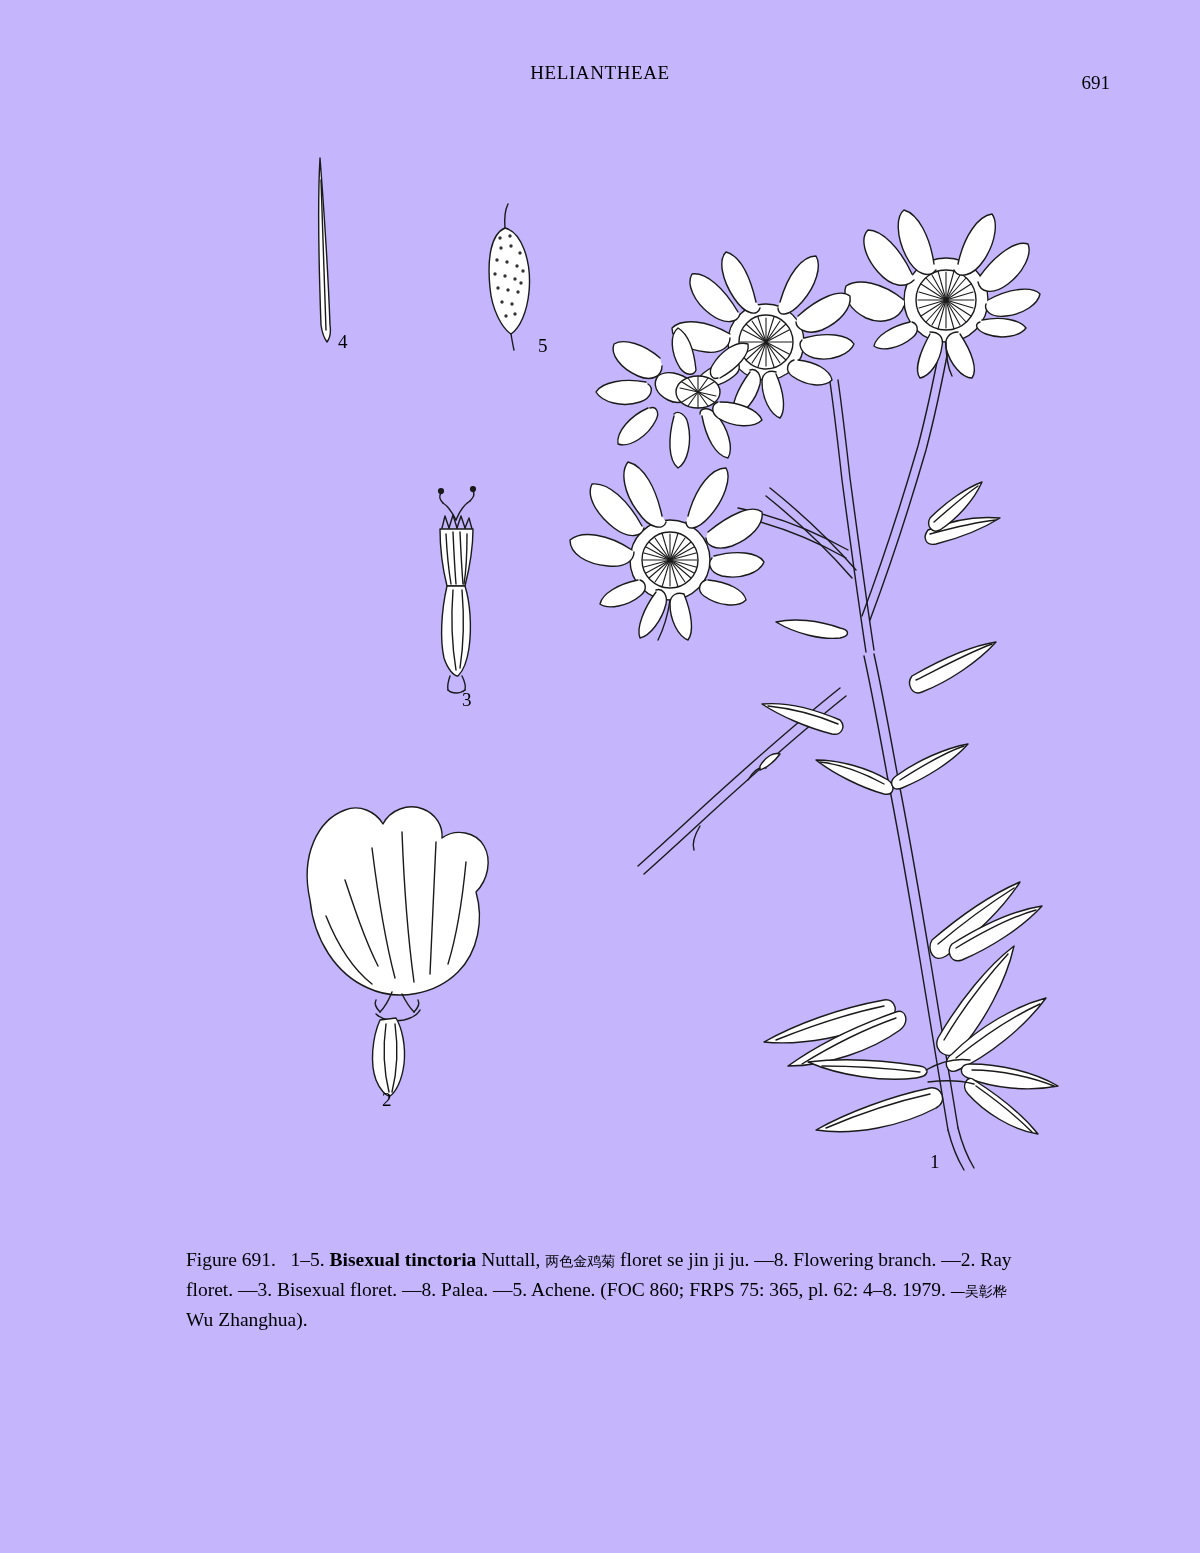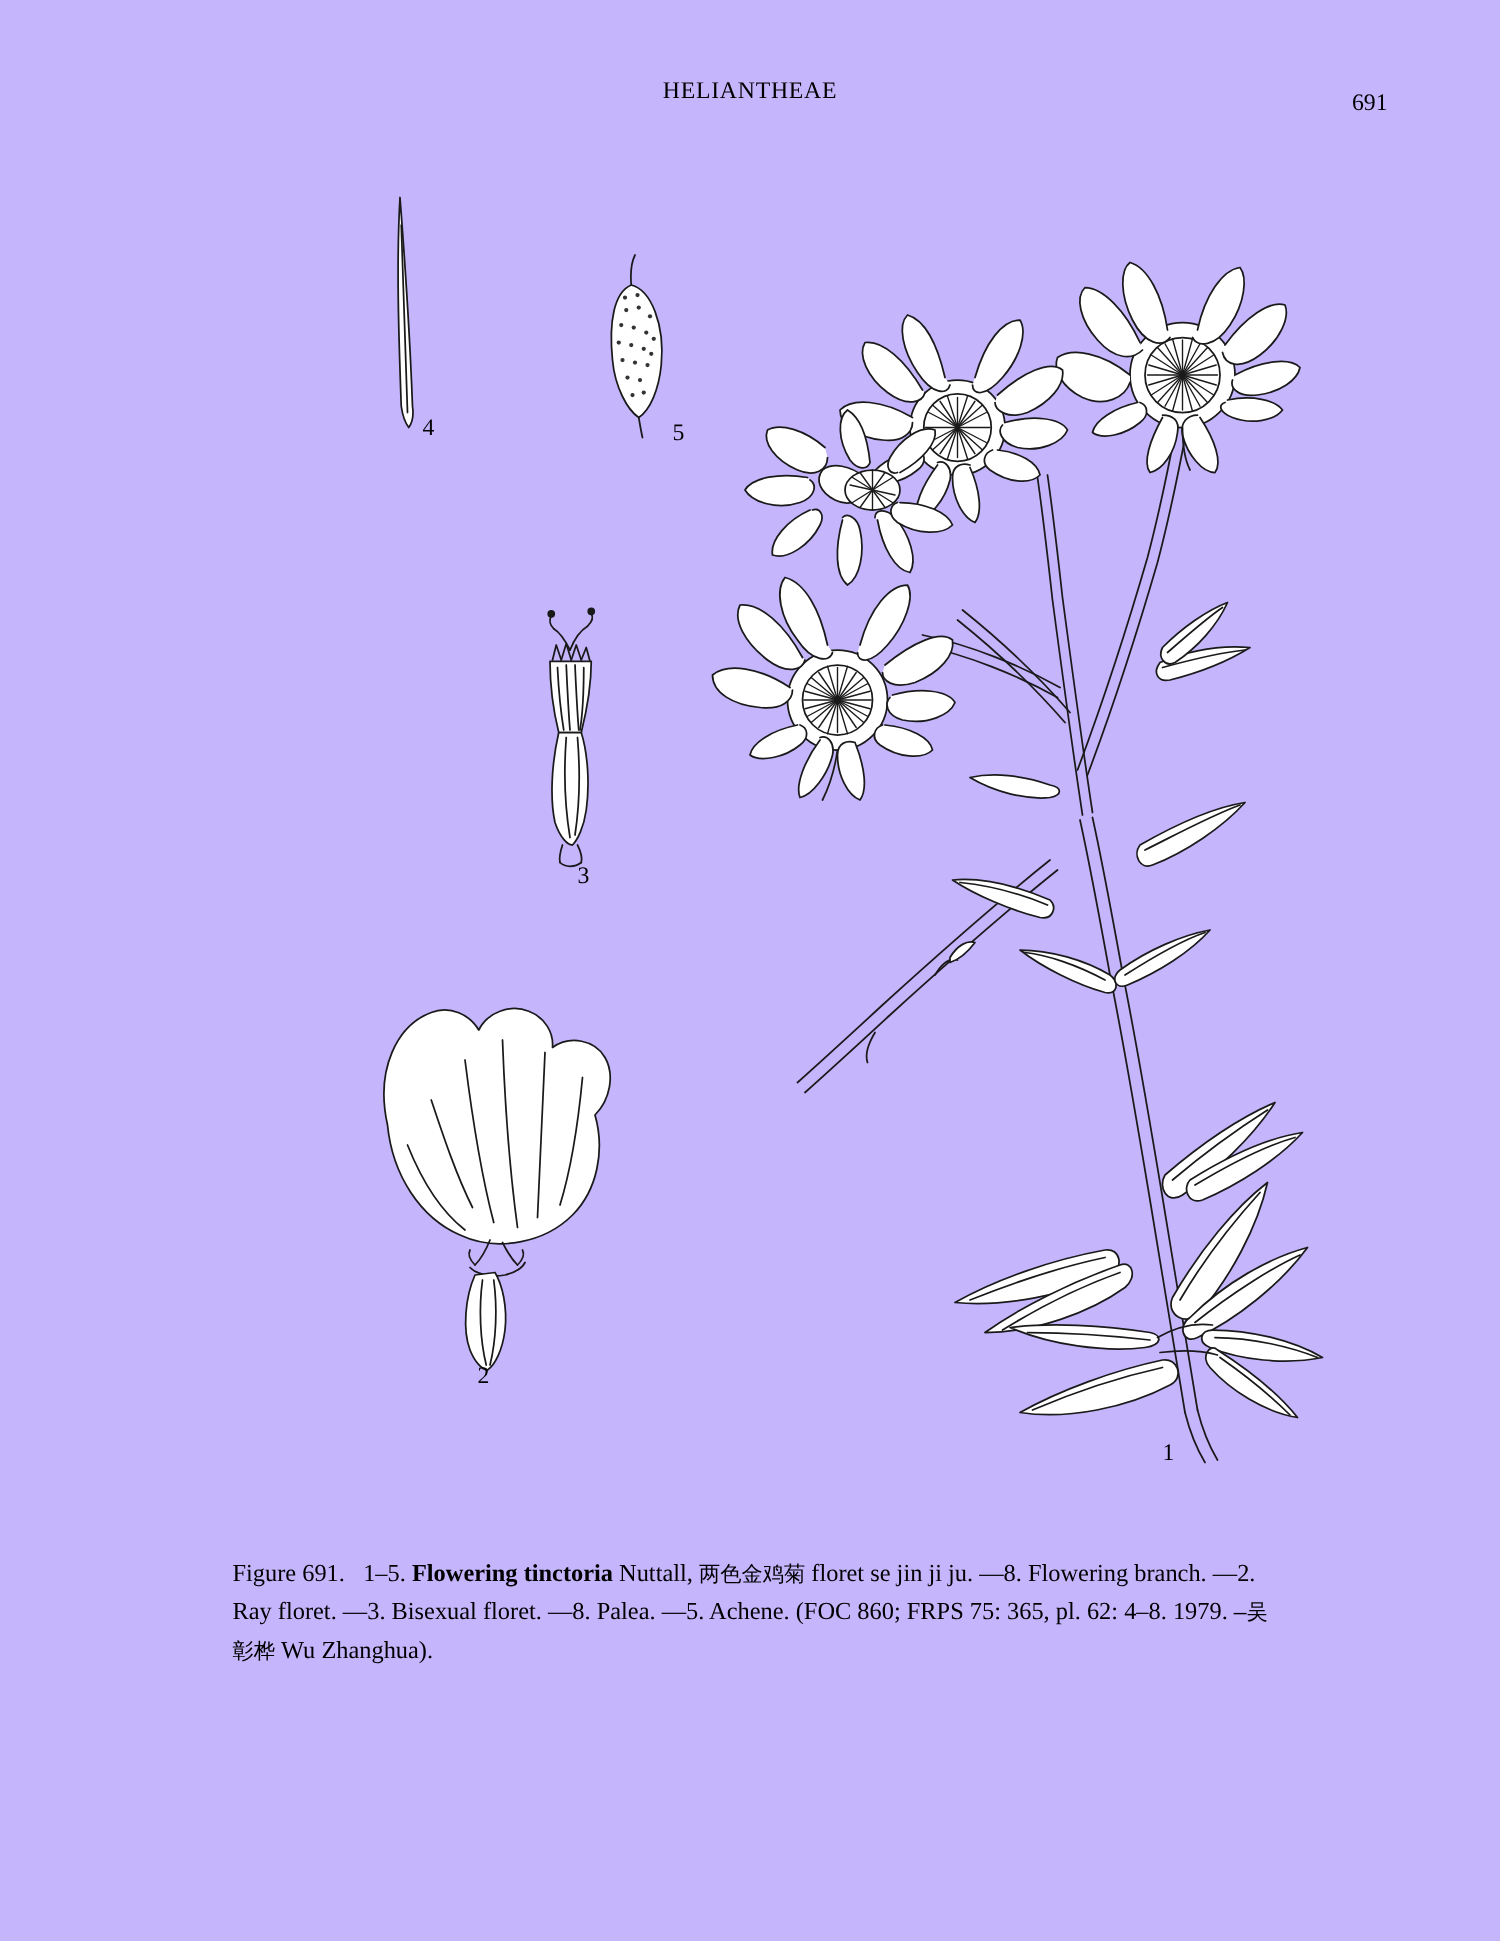--- a/index.html
+++ b/index.html
@@ -47,21 +47,21 @@
   .caption {
     position: absolute;
     left: 186px;
     top: 1245px;
     width: 840px;
     font-size: 19.5px;
     line-height: 1.55;
     text-align: left;
   }
   .caption b { font-weight: bold; }
-  .cjk { font-family: Liberation Mono, monospace; font-size: 17px; }
+  .cjk { font-family: Liberation Sans, sans-serif; font-size: 14px; }
   .fig-num-label {
     font-family: "Liberation Serif", serif;
     font-size: 19px;
   }
 </style>
 </head>
 <body>
 
 <div class="page">
 
@@ -359,21 +359,21 @@
       <text class="fig-num-label" x="398" y="232">5</text>
       <text class="fig-num-label" x="322" y="586">3</text>
       <text class="fig-num-label" x="242" y="986">2</text>
       <text class="fig-num-label" x="790" y="1048">1</text>
     </svg>
   </div>
 
   <div class="caption">
     <span>Figure 691.</span>&nbsp;&nbsp;
     <span>1–5.</span>
-    <b>Flowering tinctoria</b>
+    <b>Bisexual tinctoria</b>
     <span>Nuttall,</span>
     <span class="cjk">两色金鸡菊</span>
     <span>floret se jin ji ju.</span>
     <span>—8. Flowering branch.</span>
     <span>—2. Ray floret.</span>
     <span>—3. Bisexual floret.</span>
     <span>—8. Palea.</span>
     <span>—5. Achene.</span>
     <span>(FOC 860; FRPS 75: 365, pl. 62: 4–8. 1979.</span>
     <span class="cjk">—吴彰桦</span>

